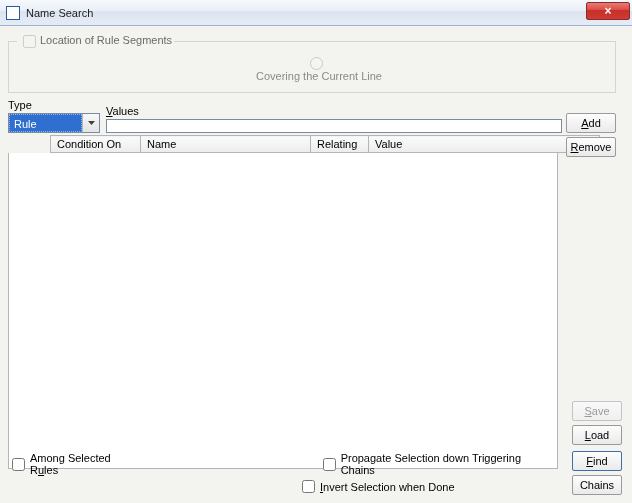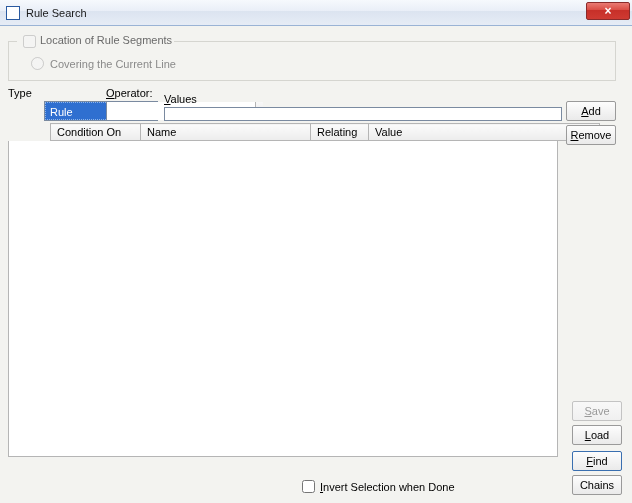--- a/index.html
+++ b/index.html
@@ -59,20 +59,21 @@
   fieldset.group legend {
     color: #6a6a6a;
     padding: 0 2px;
   }
   .faded { color: #8a8a8a; }
   .radio-row {
     display: flex;
     align-items: center;
     margin: 2px 0;
     padding-left: 14px;
+    flex-direction: column;
   }
   .radio-row input[type=radio] {
     margin: 0 6px 0 0;
     accent-color: #7a7a7a;
   }
   .radio-row label { color: #8a8a8a; }
   .program-select {
     flex: 1;
     margin-left: 6px;
     height: 18px;
@@ -84,21 +85,21 @@
   
   .filter-area {
     display: flex;
     align-items: flex-end;
     gap: 6px;
     margin-bottom: 2px;
   }
   .filter-col { display: flex; flex-direction: column; }
   .filter-col .lbl { margin-bottom: 2px; color: #000; }
   .type-select {
-    width: 68px; height: 20px; margin-left: 36px;
+    width: 68px; height: 20px;
   }
   .type-select .sel-box {
     width: 92px; height: 20px;
     border: 1px solid #7a8aa0;
     display: flex;
     background: #fff;
   }
   .type-select .sel-text {
     flex: 1;
     background: #2f6fd0;
@@ -208,21 +209,21 @@
     display:flex;flex-direction:column;gap:4px;
   }
   .col-cond{width:90px;} .col-name{width:170px;} .col-op{width:58px;} .col-val{width:auto;}
   .ulchar { text-decoration: underline; }
 </style>
 </head>
 <body>
 
 <div class="titlebar">
   <div class="title-icon"></div>
-  <span class="title-text">Rule Search</span>
+  <span class="title-text">Name Search</span>
   <div class="close-btn">
     <span>×</span>
   </div>
 </div>
 
 <div class="client">
 
   <fieldset class="group">
     <legend class="faded"><input type="checkbox" disabled="" style="vertical-align: middle; margin-right: 4px;"><span>Location of Rule Segments</span></legend>
     <div class="radio-row">
@@ -238,31 +239,20 @@
           <span class="lbl">Type</span>
           <div class="type-select">
             <div class="sel-box">
               <div class="sel-text">Rule</div>
               <div class="drop-btn">
                   <svg viewBox="0 0 7 4">
                     <path d="M0 0 L3.5 4 L7 0 Z" fill="#404040"></path>
                   </svg>
                 </div>
             </div>
-          </div>
-        </div>
-        <div class="filter-col" style="width:52px;">
-          <span class="lbl"><span class="ulchar">O</span><span>perator:</span></span>
-          <div class="op-select">
-            <input type="text" value="" style="">
-            <div class="drop-btn">
-                <svg viewBox="0 0 7 4">
-                  <path d="M0 0 L3.5 4 L7 0 Z" fill="#404040"></path>
-                </svg>
-              </div>
           </div>
         </div>
         <div class="filter-col" style="flex:1;">
           <span class="lbl"><span class="ulchar">V</span><span>alues</span></span>
           <div class="values-input">
             <input type="text" value="" style="">
           </div>
         </div>
       </div>
 
@@ -304,20 +294,30 @@
         <span class="ul">S</span>
         <span>ave</span>
       </button>
     <button class="winbtn">
         <span class="ul">L</span>
         <span>oad</span>
       </button>
   </div>
 
   <div class="bottom-checks">
+    <div class="row1">
+      <label>
+        <input type="checkbox" style="">
+        <span><span>Among Selected R</span><span class="ulchar">u</span><span>les</span></span>
+      </label>
+      <label class="chk2">
+        <input type="checkbox" style="">
+        <span>Propagate Selection down Triggering Chains</span>
+      </label>
+    </div>
     <div class="row2">
       <label>
         <input type="checkbox" style="">
         <span><span></span><span class="ulchar">I</span><span>nvert Selection when Done</span></span>
       </label>
     </div>
   </div>
 
   <div class="right-bottom">
     <button class="winbtn" style="border:1px solid #3a6fb0;">

